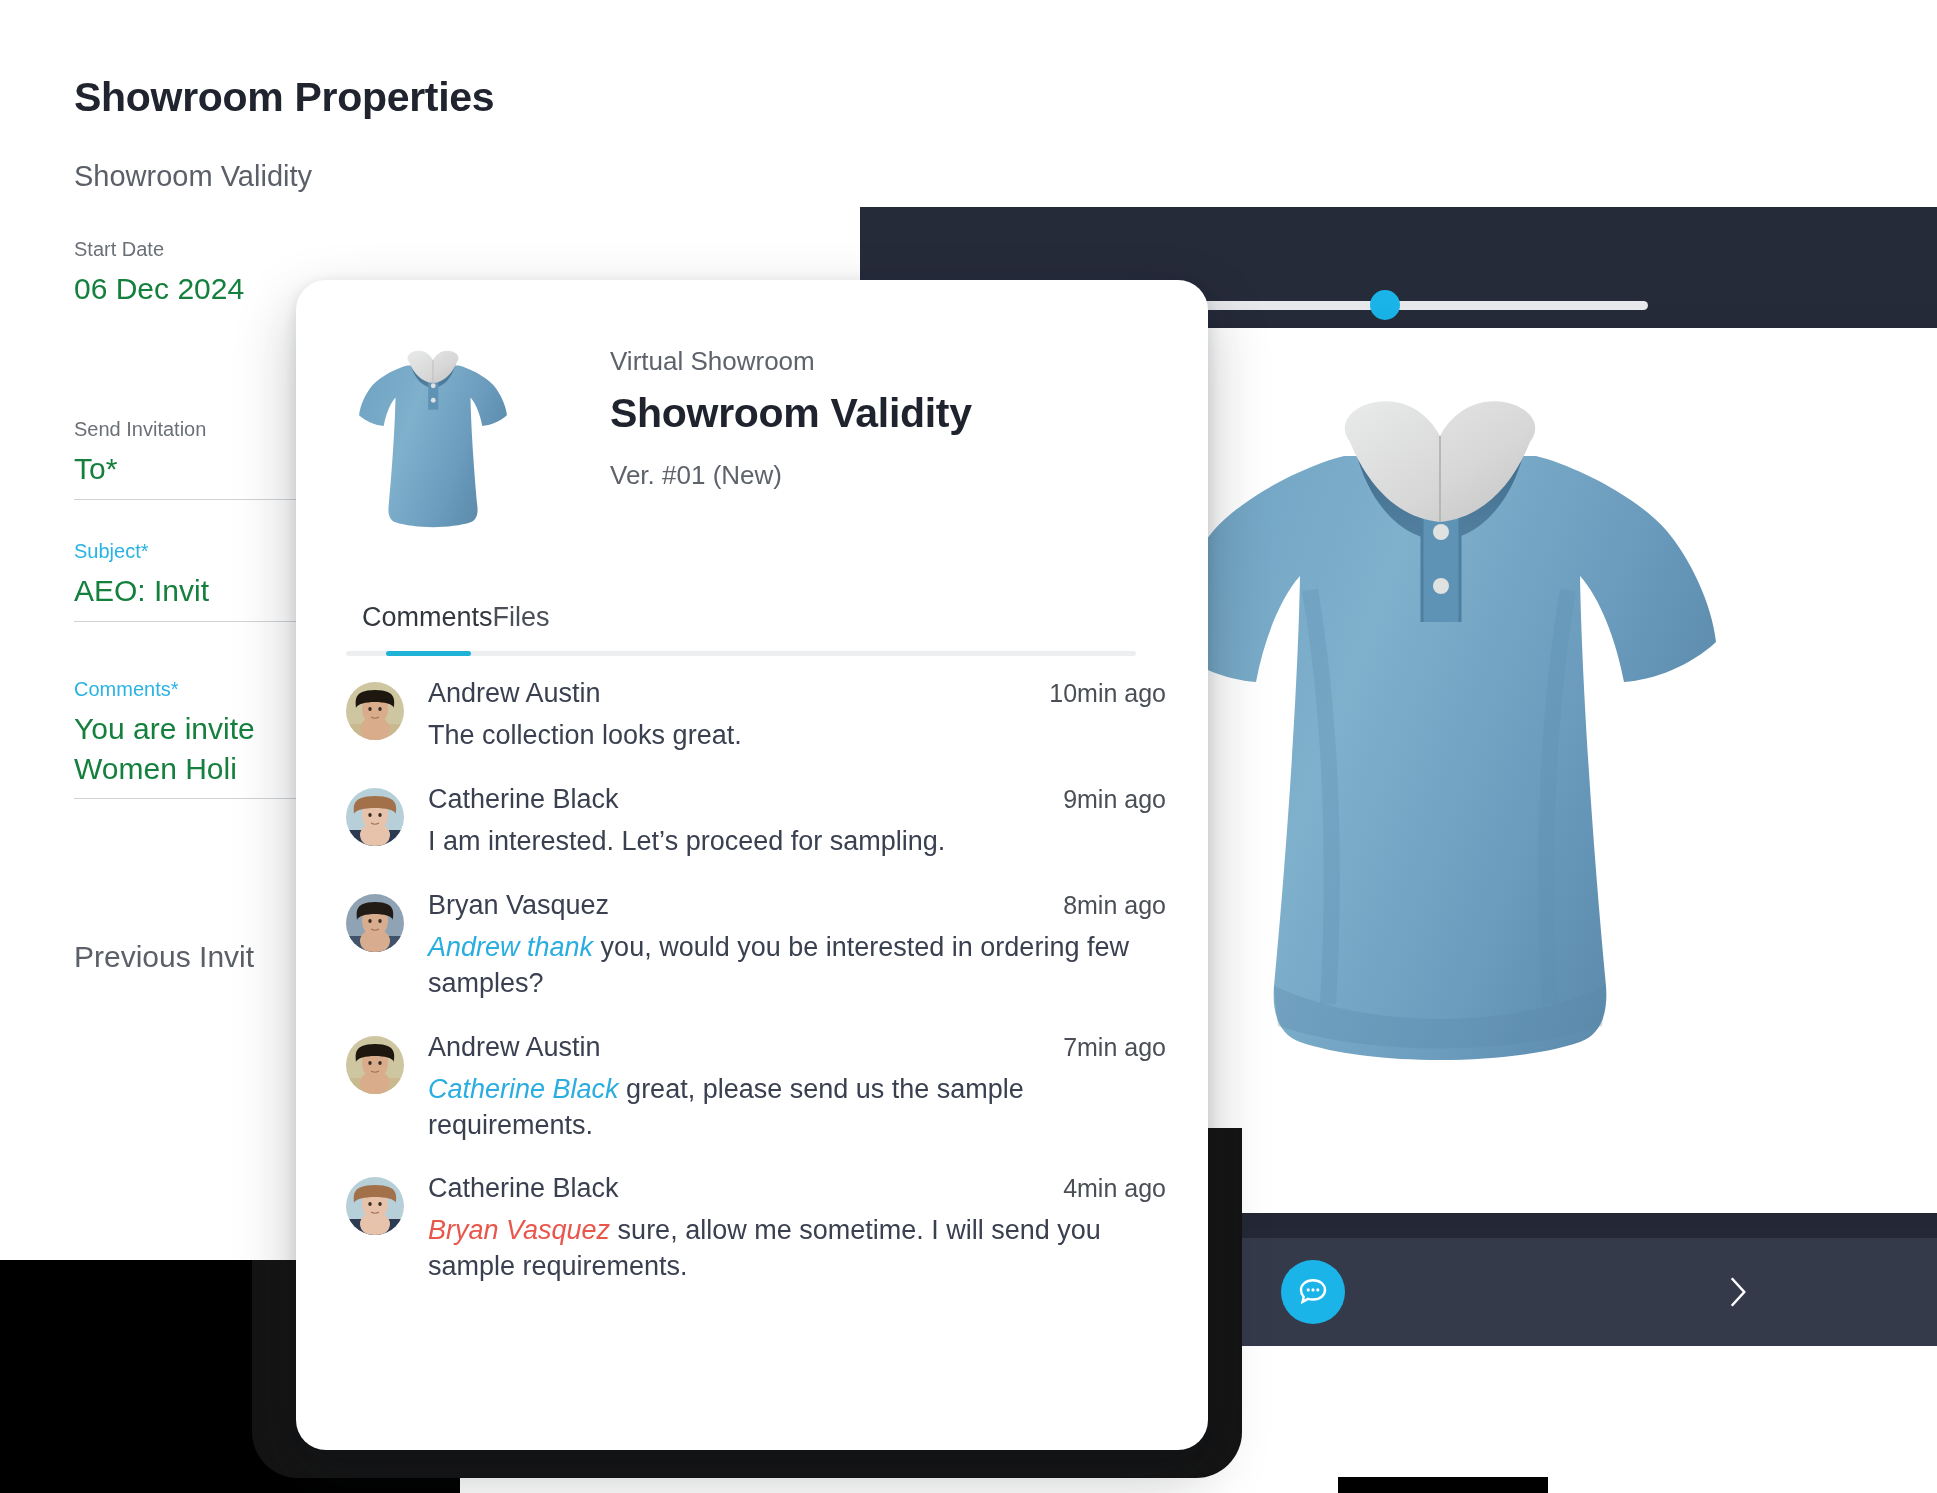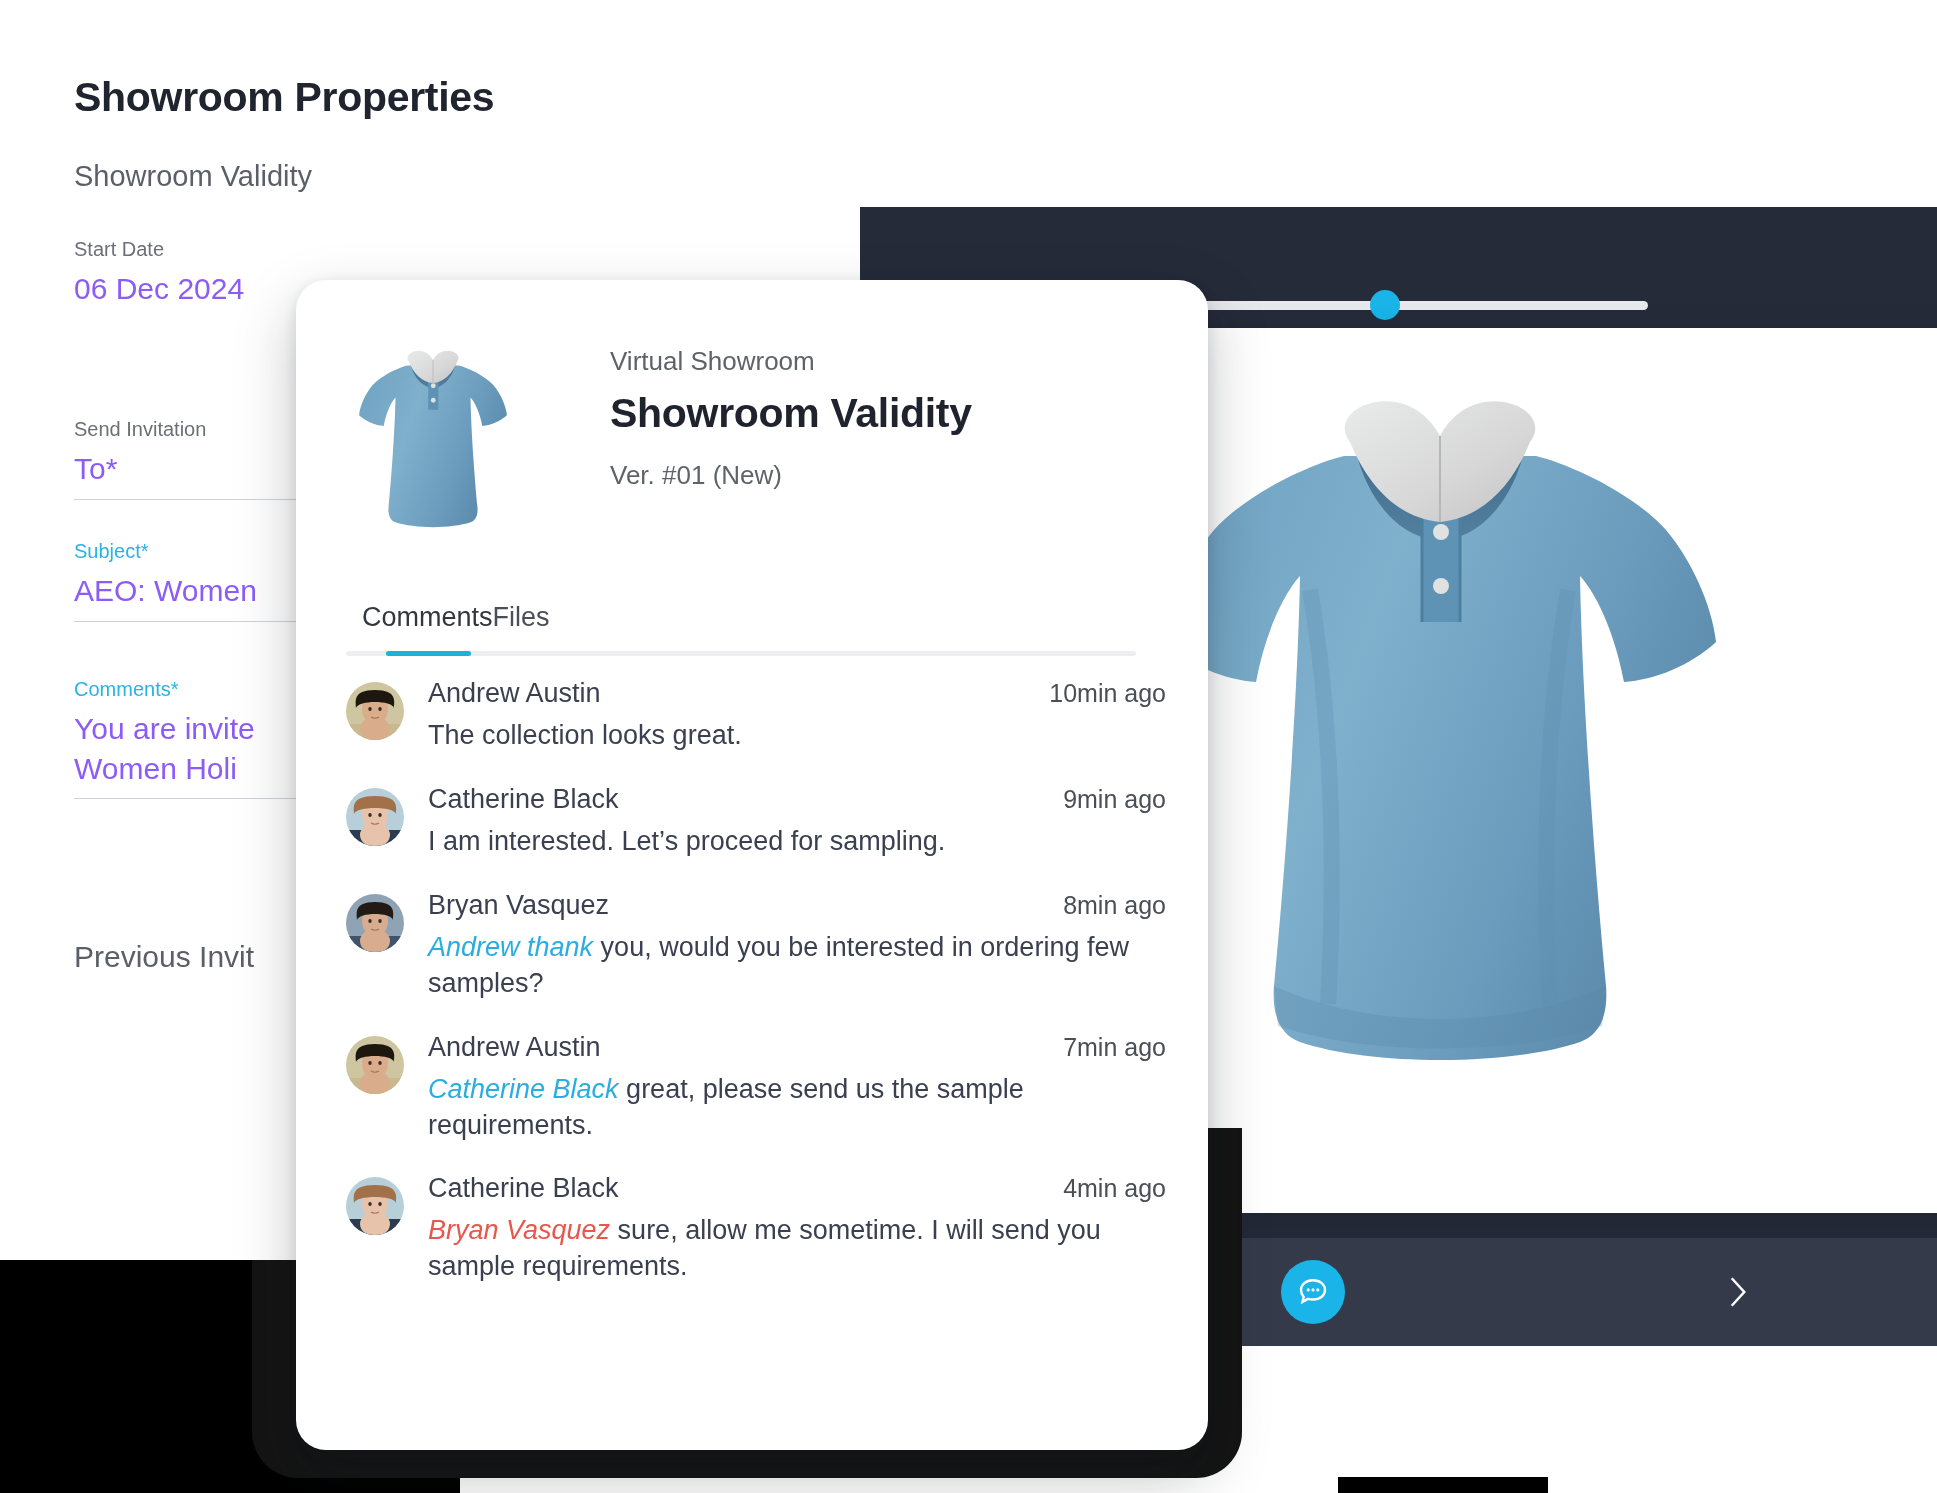--- a/index.html
+++ b/index.html
@@ -12,21 +12,21 @@
   #stage { position: relative; width: 1937px; height: 1493px; background:#fff; }
 
   
   .form-panel { position: absolute; left: 0; top: 0; width: 860px; height: 1260px; background: #fff; z-index: 3; }
   .page-title { position: absolute; left: 74px; top: 74px; font-size: 41px; font-weight: 700; color: #20242e; letter-spacing: -0.3px; }
   .page-sub   { position: absolute; left: 74px; top: 160px; font-size: 29px; color: #5a5f68; }
 
   .field { position: absolute; left: 74px; width: 230px; }
   .field-label { font-size: 20px; color: #6b7077; margin-bottom: 8px; }
   .field-label.req { color: #29b3e3; }
-  .field-value { font-size: 30px; color: #8b5cf6; white-space: nowrap; line-height: 1.32; }
+  .field-value { font-size: 30px; color: #15803d; white-space: nowrap; line-height: 1.32; }
   .field-underline { height: 1px; background: #cfd3d7; margin-top: 10px; width: 230px; }
 
   .prev-invites { position: absolute; left: 74px; top: 940px; font-size: 30px; color: #5a5f68; white-space: nowrap; }
 
   
   .viewer-window {
     position: absolute; left: 840px; top: 207px; width: 1200px; height: 1098px;
     background: #262b3a; border-radius: 4px; z-index: 1;
   }
   .slider-wrap { position: absolute; left: 338px; top: 83px; width: 470px; height: 30px; }
@@ -176,21 +176,21 @@
     </div>
 
     <div class="field" style="top:418px;">
       <div class="field-label">Send Invitation</div>
       <div class="field-value">To*</div>
       <div class="field-underline"></div>
     </div>
 
     <div class="field" style="top:540px;">
       <div class="field-label req">Subject*</div>
-      <div class="field-value">AEO: Women</div>
+      <div class="field-value">AEO: Invit</div>
       <div class="field-underline"></div>
     </div>
 
     <div class="field" style="top:678px;">
       <div class="field-label req">Comments*</div>
       <div class="field-value" style="white-space:pre-line;">You are invite
 Women Holi</div>
       <div class="field-underline"></div>
     </div>
 

